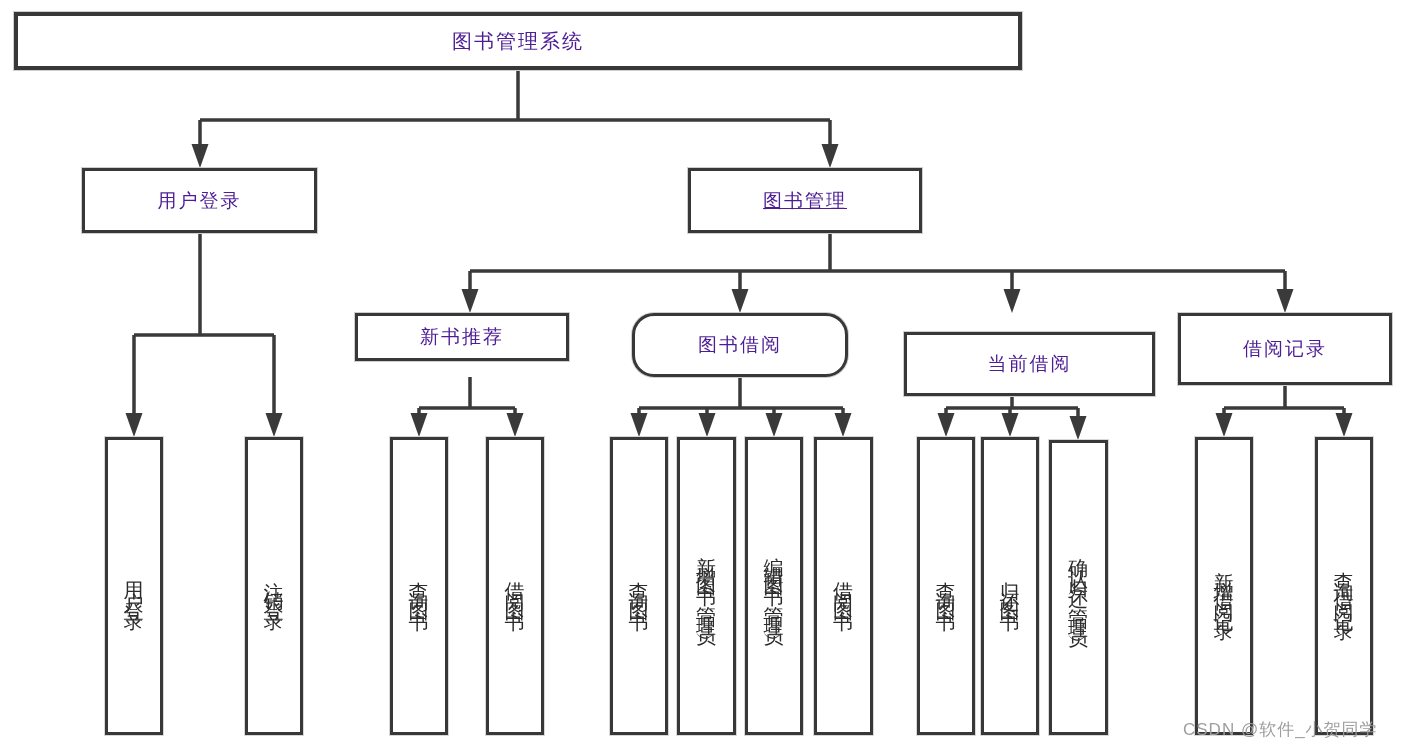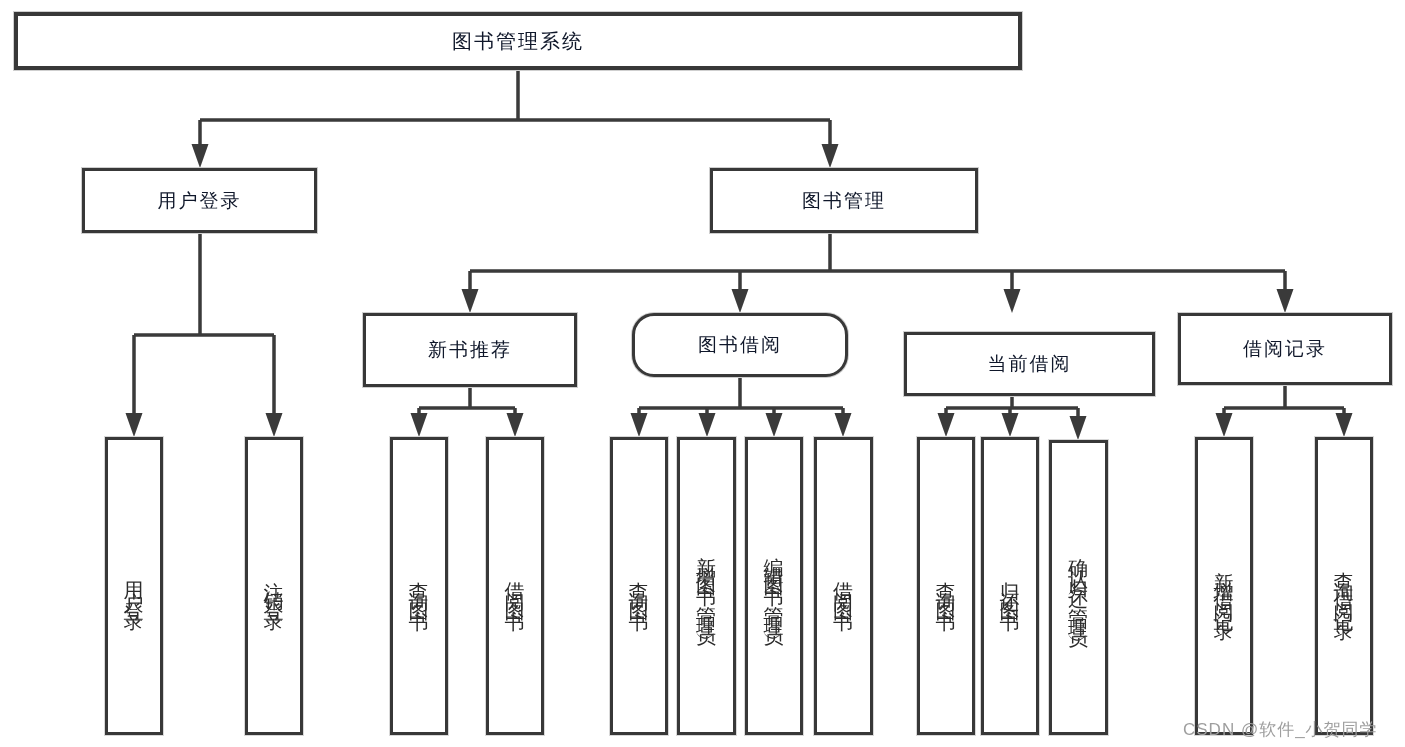--- a/index.html
+++ b/index.html
@@ -12,21 +12,21 @@
   .stage { position: relative; width: 1405px; height: 747px; background: #ffffff; }
   .wires { position: absolute; left: 0; top: 0; width: 1405px; height: 747px; }
   .ln { fill: none; stroke: #3a3a3a; stroke-width: 3.5; }
   .ar { fill: #3a3a3a; stroke: none; }
   .node {
     position: absolute; box-sizing: border-box;
     background: #ffffff;
     border: 3px solid #383838;
     box-shadow: 0 0 0 1px #cfcfcf;
     display: flex; align-items: center; justify-content: center;
-    font-size: 19px; color: #0f172a;
+    font-size: 19px; color: #4c1d95;
     letter-spacing: 2px;
     white-space: nowrap;
   }
   .node.root { border-width: 4px; font-size: 20px; }
   .leaf {
     position: absolute; box-sizing: border-box;
     background: #ffffff;
     border: 3px solid #383838;
     box-shadow: 0 0 0 1px #d8d8d8;
     display: flex; align-items: center; justify-content: center;
@@ -90,23 +90,23 @@
     <g>
       <path class="ln" d="M1285 377 V408 M1224 408 H1344 M1224 408 V415 M1344 408 V415"></path>
       <path class="ar" d="M1215.5 413 h17 L1224 437 Z"></path>
       <path class="ar" d="M1335.5 413 h17 L1344 437 Z"></path>
     </g>
   </svg>
 
   <div class="node root" style="left:14px; top:12px; width:1008px; height:58px;">图书管理系统</div>
 
   <div class="node" style="left:82px; top:168px; width:235px; height:65px;">用户登录</div>
-  <div class="node" style="left:710px; top:168px; width:268px; height:65px;">图书管理</div>
+  <div class="node" style="left:688px; top:168px; width:234px; height:65px;text-decoration:underline;">图书管理</div>
 
-  <div class="node" style="left:363px; top:313px; width:214px; height:74px;">新书推荐</div>
+  <div class="node" style="left:355px; top:313px; width:214px; height:48px;">新书推荐</div>
   <div class="node" style="left:632px; top:313px; width:216px; height:64px;border-radius:22px;">图书借阅</div>
   <div class="node" style="left:904px; top:332px; width:251px; height:64px;">当前借阅</div>
   <div class="node" style="left:1178px; top:313px; width:214px; height:72px;">借阅记录</div>
 
   <div class="leaf" style="left:105px; top:437px; width:58px; height:298px;">
     <span>用户登录</span>
   </div>
   <div class="leaf" style="left:245px; top:437px; width:58px; height:298px;">
     <span>注销登录</span>
   </div>

